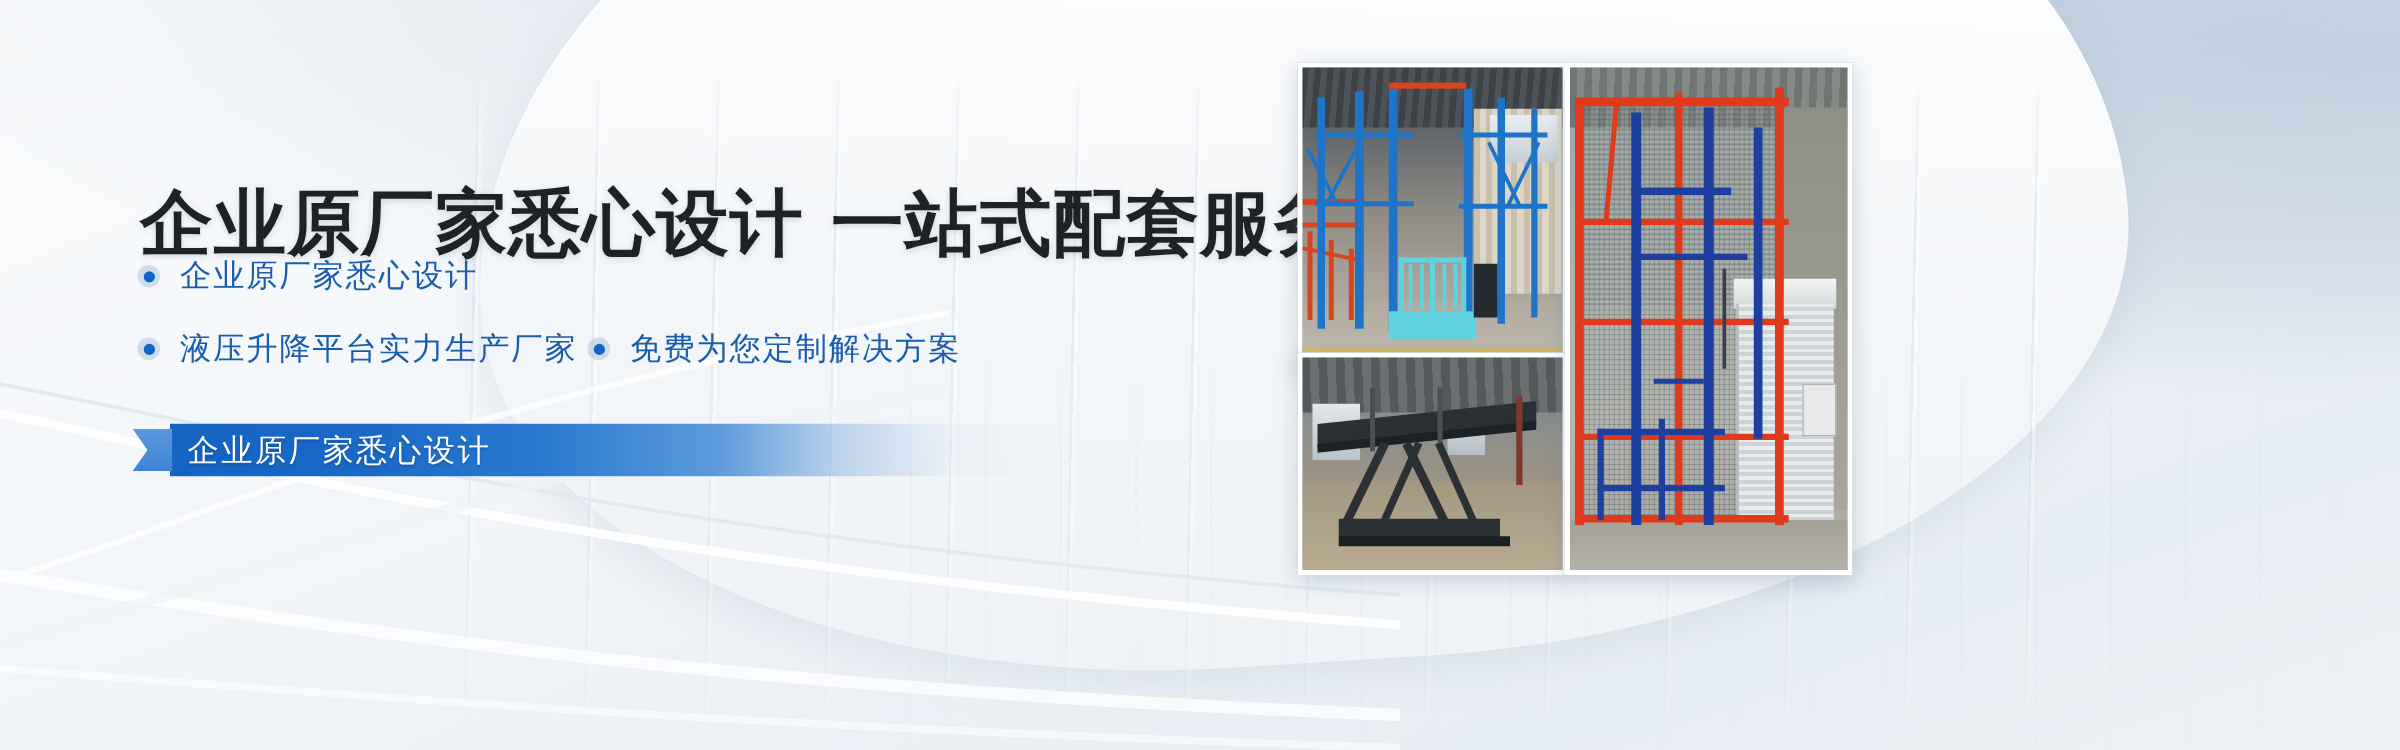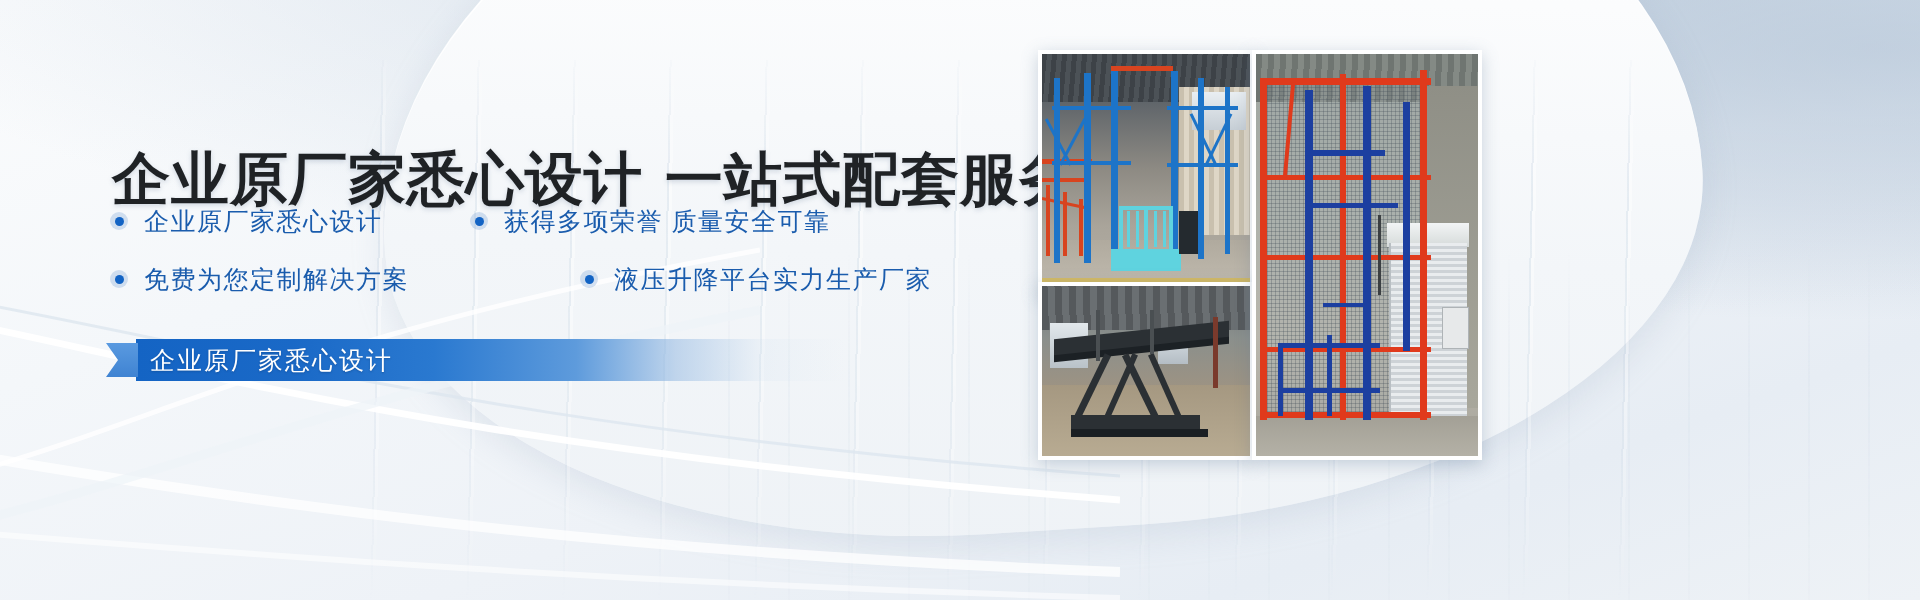--- a/index.html
+++ b/index.html
@@ -217,33 +217,29 @@
   <div class="content">
 
     <h1 class="headline"><span>企业原厂家悉心设计</span><span class="gap"></span><span>一站式配套服务</span></h1>
 
     <div class="bullets">
       <div class="brow">
         <div class="bcell c1">
           <span class="dot"></span>
           <span class="btext">企业原厂家悉心设计</span>
         </div>
-        <div class="bcell c2">
+      </div>
+      <div class="brow">
+        <div class="bcell c1">
           <span class="dot"></span>
-          <span class="btext">获得多项荣誉 质量安全可靠</span>
+          <span class="btext">液压升降平台实力生产厂家</span>
         </div>
-      </div>
-      <div class="brow">
         <div class="bcell c2">
           <span class="dot"></span>
           <span class="btext">免费为您定制解决方案</span>
-        </div>
-        <div class="bcell c1">
-          <span class="dot"></span>
-          <span class="btext">液压升降平台实力生产厂家</span>
         </div>
       </div>
     </div>
 
     <div class="ribbon-wrap">
       <div class="ribbon-bar"></div>
       <div class="ribbon-tab"></div>
       <div class="ribbon-text">企业原厂家悉心设计</div>
     </div>
   </div>

